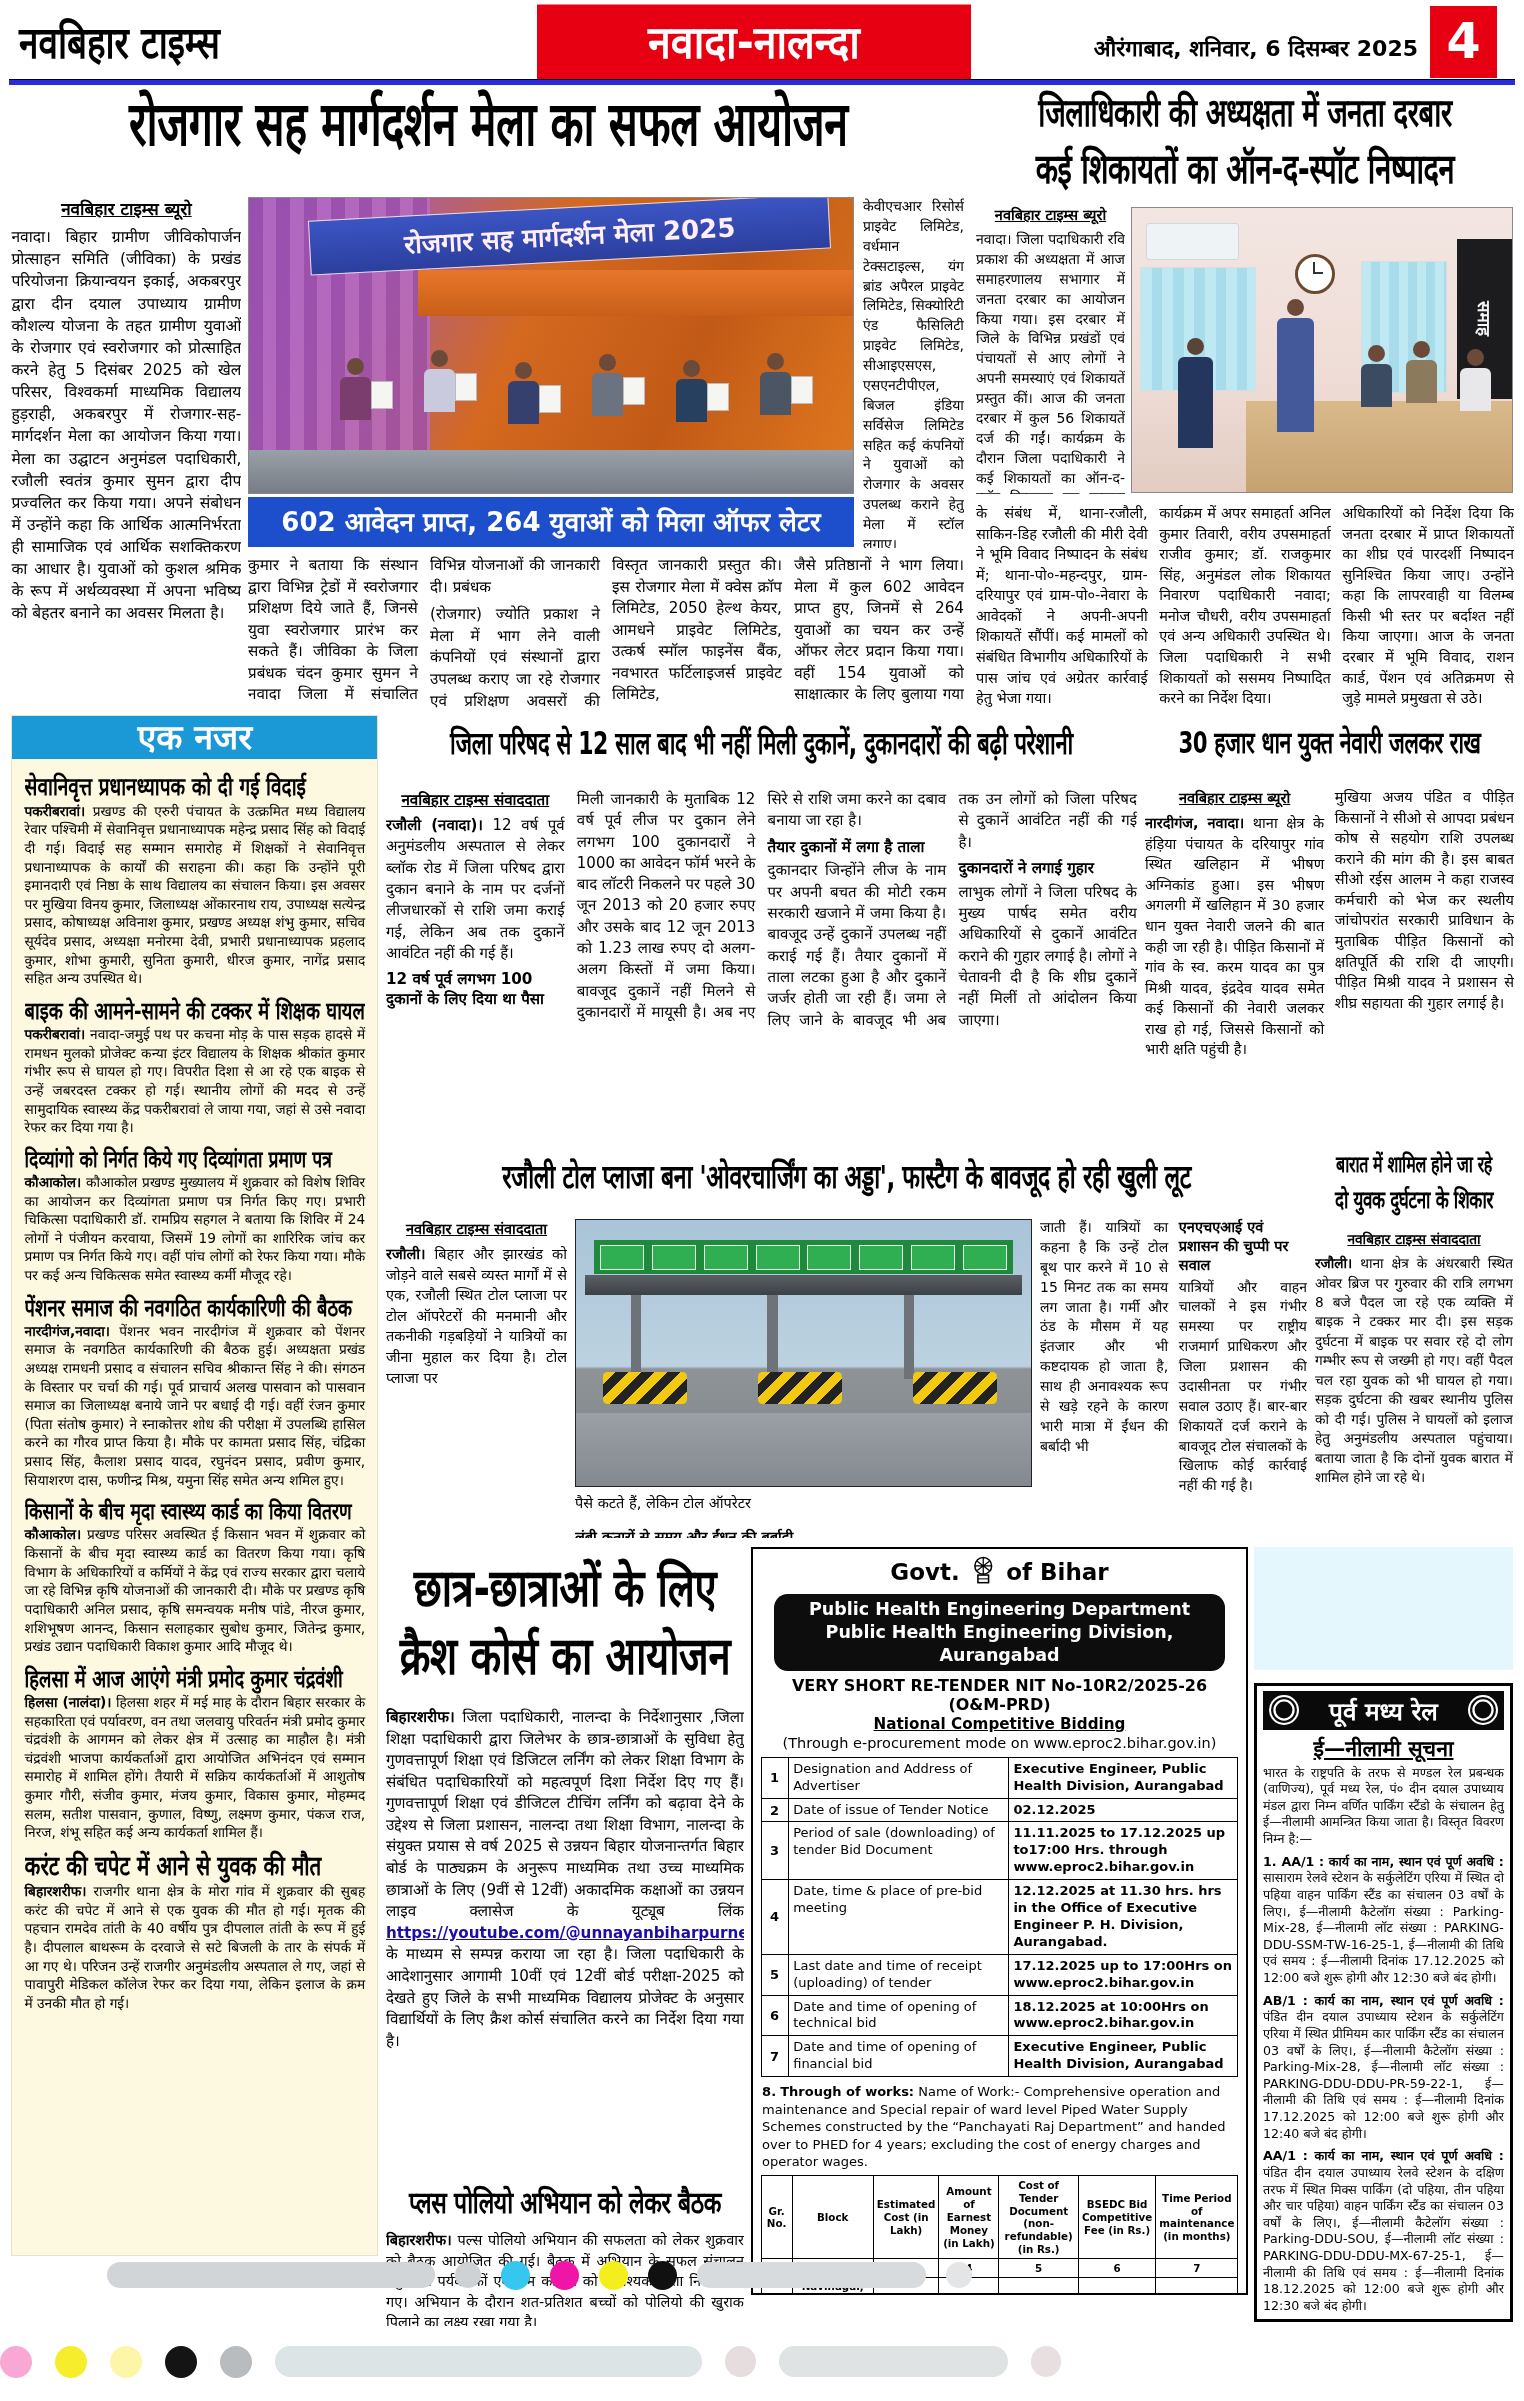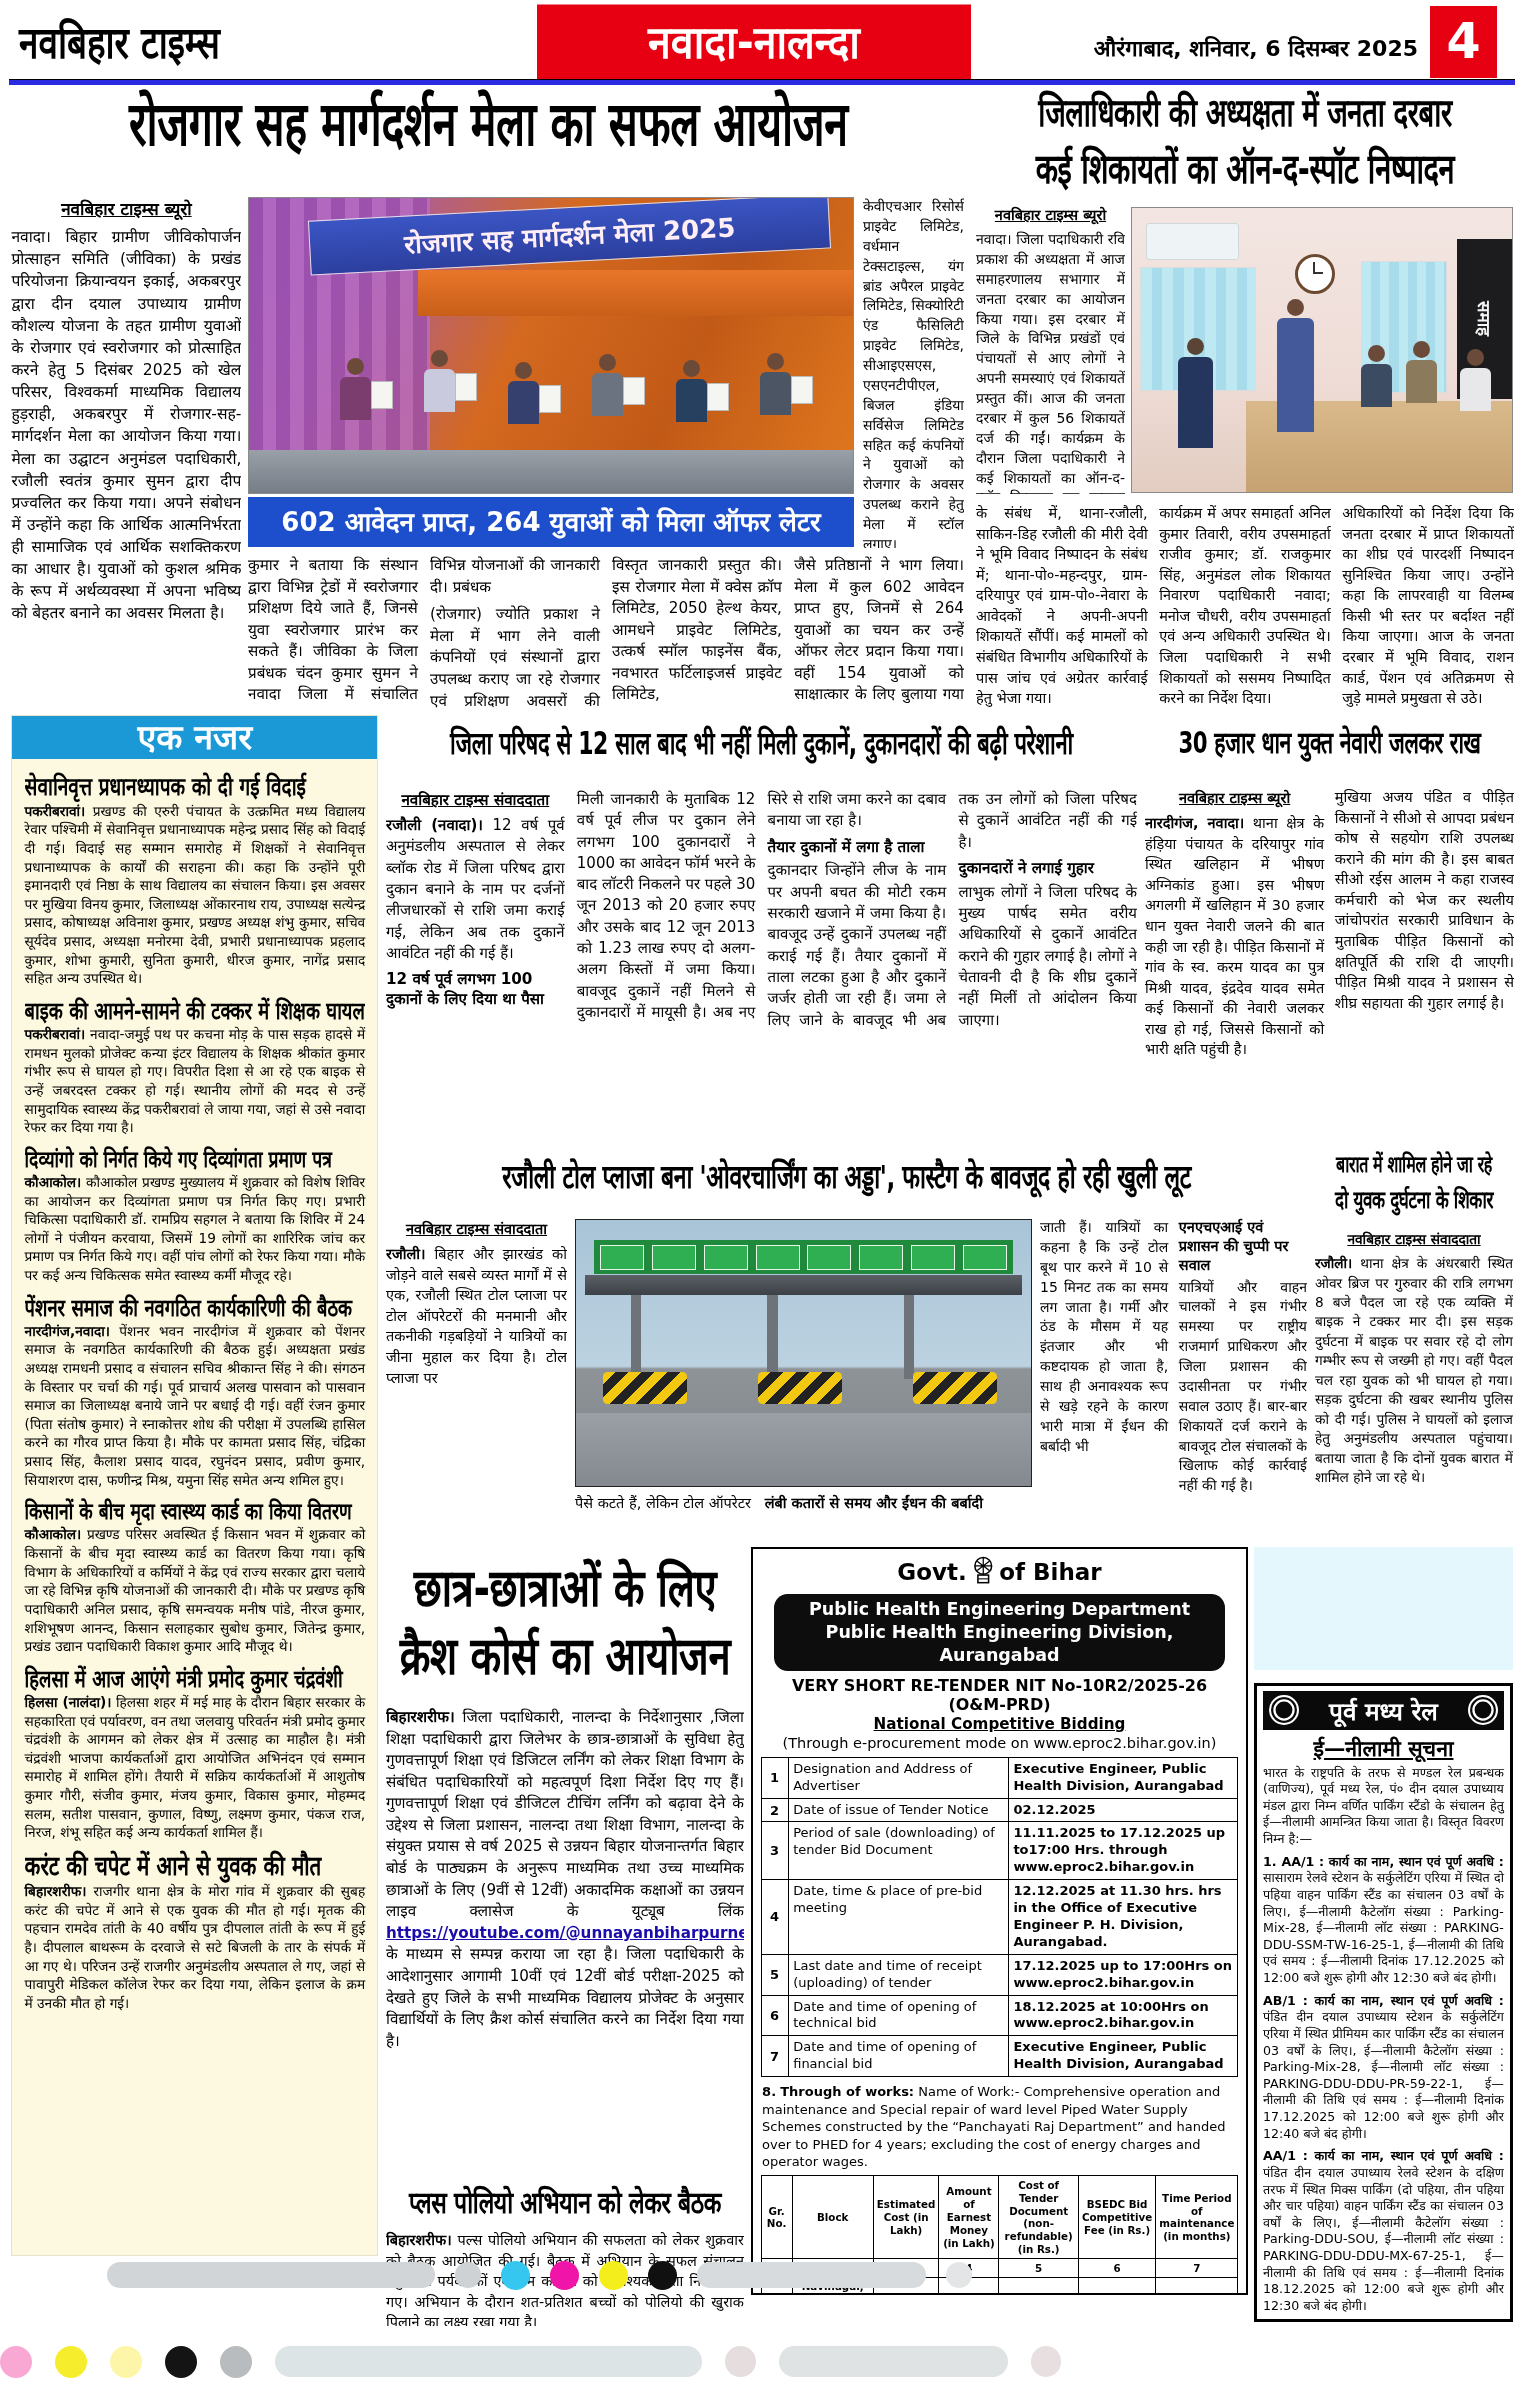--- a/index.html
+++ b/index.html
@@ -231,21 +231,21 @@
     </div>
     <div style="position:absolute;left:2%;top:55px;width:96%;height:20px;background:linear-gradient(180deg,#5a6066,#3c4146);"></div>
     <div style="position:absolute;left:12%;top:75px;width:10.7px;height:84px;background:#6d7378;"></div>
     <div style="position:absolute;left:42%;top:75px;width:10.7px;height:84px;background:#6d7378;"></div>
     <div style="position:absolute;left:72%;top:75px;width:10.7px;height:84px;background:#6d7378;"></div>
     <div style="position:absolute;left:6%;top:152px;width:84px;height:32px;background:repeating-linear-gradient(135deg,#f2c811 0 9.1px,#222 9.1px 18.3px);border-radius:4.6px;"></div>
     <div style="position:absolute;left:40%;top:152px;width:84px;height:32px;background:repeating-linear-gradient(135deg,#f2c811 0 9.1px,#222 9.1px 18.3px);border-radius:4.6px;"></div>
     <div style="position:absolute;left:74%;top:152px;width:84px;height:32px;background:repeating-linear-gradient(135deg,#f2c811 0 9.1px,#222 9.1px 18.3px);border-radius:4.6px;"></div>
     <div style="position:absolute;left:0;bottom:0;width:100%;height:73px;background:linear-gradient(180deg,#9aa0a5,#83898e);"></div>
   </div>
-  <div class="abs" style="left:575px;top:1492px;width:457px;height:46px;overflow:hidden;font-size:14.5px;display:flex;gap:13.7px;align-items:flex-start;">
+  <div class="abs" style="left:575px;top:1492px;width:457px;height:46px;overflow:hidden;font-size:14.5px;display:flex;gap:13.7px;align-items:flex-start;flex-direction:column;">
     <span>पैसे कटते हैं, लेकिन टोल ऑपरेटर</span>
     <span style="font-weight:800;">लंबी कतारों से समय और ईंधन की बर्बादी</span>
   </div>
 
   <div class="abs cols2" style="left:1040px;top:1218px;width:267px;height:320px;overflow:hidden;font-size:14px;">
     <p class="bodytxt">जाती हैं। यात्रियों का कहना है कि उन्हें टोल बूथ पार करने में 10 से 15 मिनट तक का समय लग जाता है। गर्मी और ठंड के मौसम में यह इंतजार और भी कष्टदायक हो जाता है, साथ ही अनावश्यक रूप से खड़े रहने के कारण भारी मात्रा में ईंधन की बर्बादी भी</p>
     <h4 class="sub" style="font-size:14.5px;">एनएचएआई एवं प्रशासन की चुप्पी पर सवाल</h4>
     <p class="bodytxt">यात्रियों और वाहन चालकों ने इस गंभीर समस्या पर राष्ट्रीय राजमार्ग प्राधिकरण और जिला प्रशासन की उदासीनता पर गंभीर सवाल उठाए हैं। बार-बार शिकायतें दर्ज कराने के बावजूद टोल संचालकों के खिलाफ कोई कार्रवाई नहीं की गई है।</p>
   </div>
 
@@ -265,21 +265,21 @@
       <span class="link">https://youtube.com/@unnayanbiharpurnea</span>
       <span>के माध्यम से सम्पन्न कराया जा रहा है। जिला पदाधिकारी के आदेशानुसार आगामी 10वीं एवं 12वीं बोर्ड परीक्षा-2025 को देखते हुए जिले के सभी माध्यमिक विद्यालय प्रोजेक्ट के अनुसार विद्यार्थियों के लिए क्रैश कोर्स संचालित करने का निर्देश दिया गया है।</span>
     </p>
   </div>
   <div class="abs hl" style="left:386px;top:2189px;width:358px;font-size:23px;transform:scaleY(1.3);">प्लस पोलियो अभियान को लेकर बैठक</div>
   <div class="abs" style="left:386px;top:2230px;width:358px;height:96px;overflow:hidden;">
     <p class="bodytxt" style="font-size:14.5px;"><span class="dl">बिहारशरीफ।</span> <span>पल्स पोलियो अभियान की सफलता को लेकर शुक्रवार को बैठक आयोजित की गई। बैठक में अभियान के सफल संचालन हेतु सभी पर्यवेक्षकों एवं टीम कर्मियों को आवश्यक दिशा निर्देश दिए गए। अभियान के दौरान शत-प्रतिशत बच्चों को पोलियो की खुराक पिलाने का लक्ष्य रखा गया है।</span></p>
   </div>
 
   <div class="abs tbox" style="left:751px;top:1547px;width:497px;height:748px;font-size:13px;">
-    <div style="display:flex;align-items:center;justify-content:center;gap:1px;font-size:23px;font-weight:900;">
+    <div style="display:flex;align-items:center;justify-content:center;gap:8px;font-size:23px;font-weight:900;">
       <span>Govt.</span>
       <svg width="30.5" height="34" viewBox="0 0 40 44">
         <circle cx="20" cy="14" r="11" fill="none" stroke="#000" stroke-width="2"></circle>
         <path d="M20 3 L20 25 M12 8 L28 20 M28 8 L12 20 M9 14 L31 14" stroke="#000" stroke-width="1.6"></path>
         <rect x="13" y="26" width="14" height="10" fill="none" stroke="#000" stroke-width="2"></rect>
         <path d="M13 31 h14" stroke="#000" stroke-width="1.4"></path>
       </svg>
       <span>of Bihar</span>
     </div>
     <div class="deptpill" style="font-size:17.5px;">

